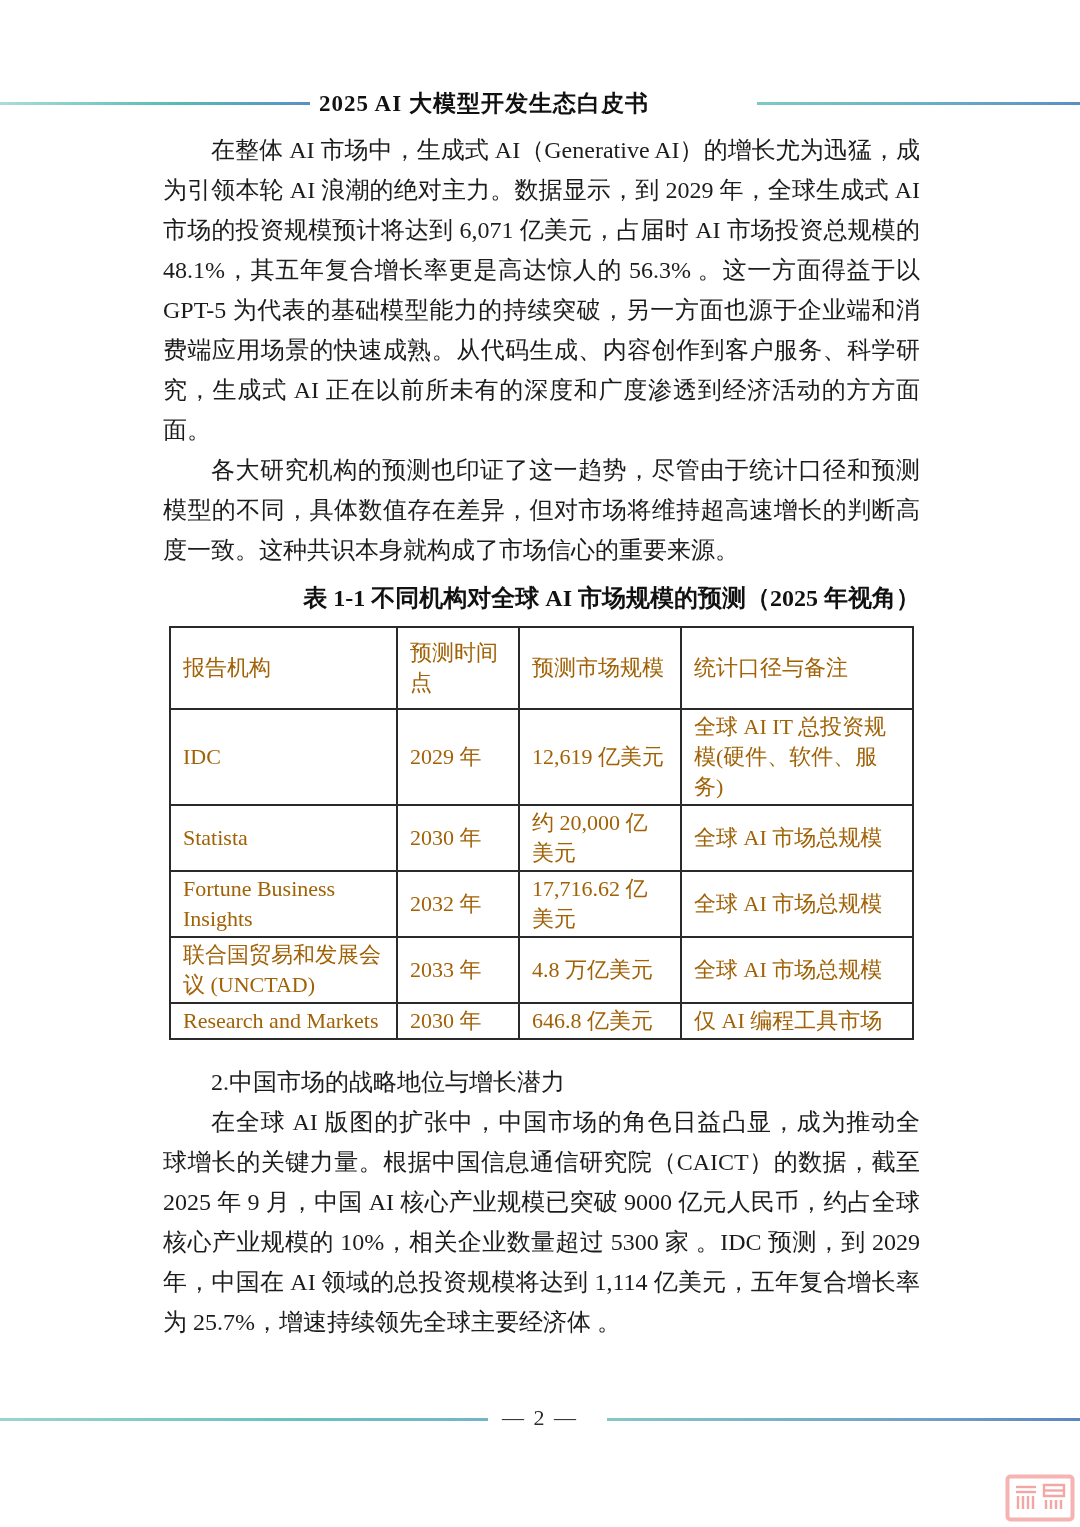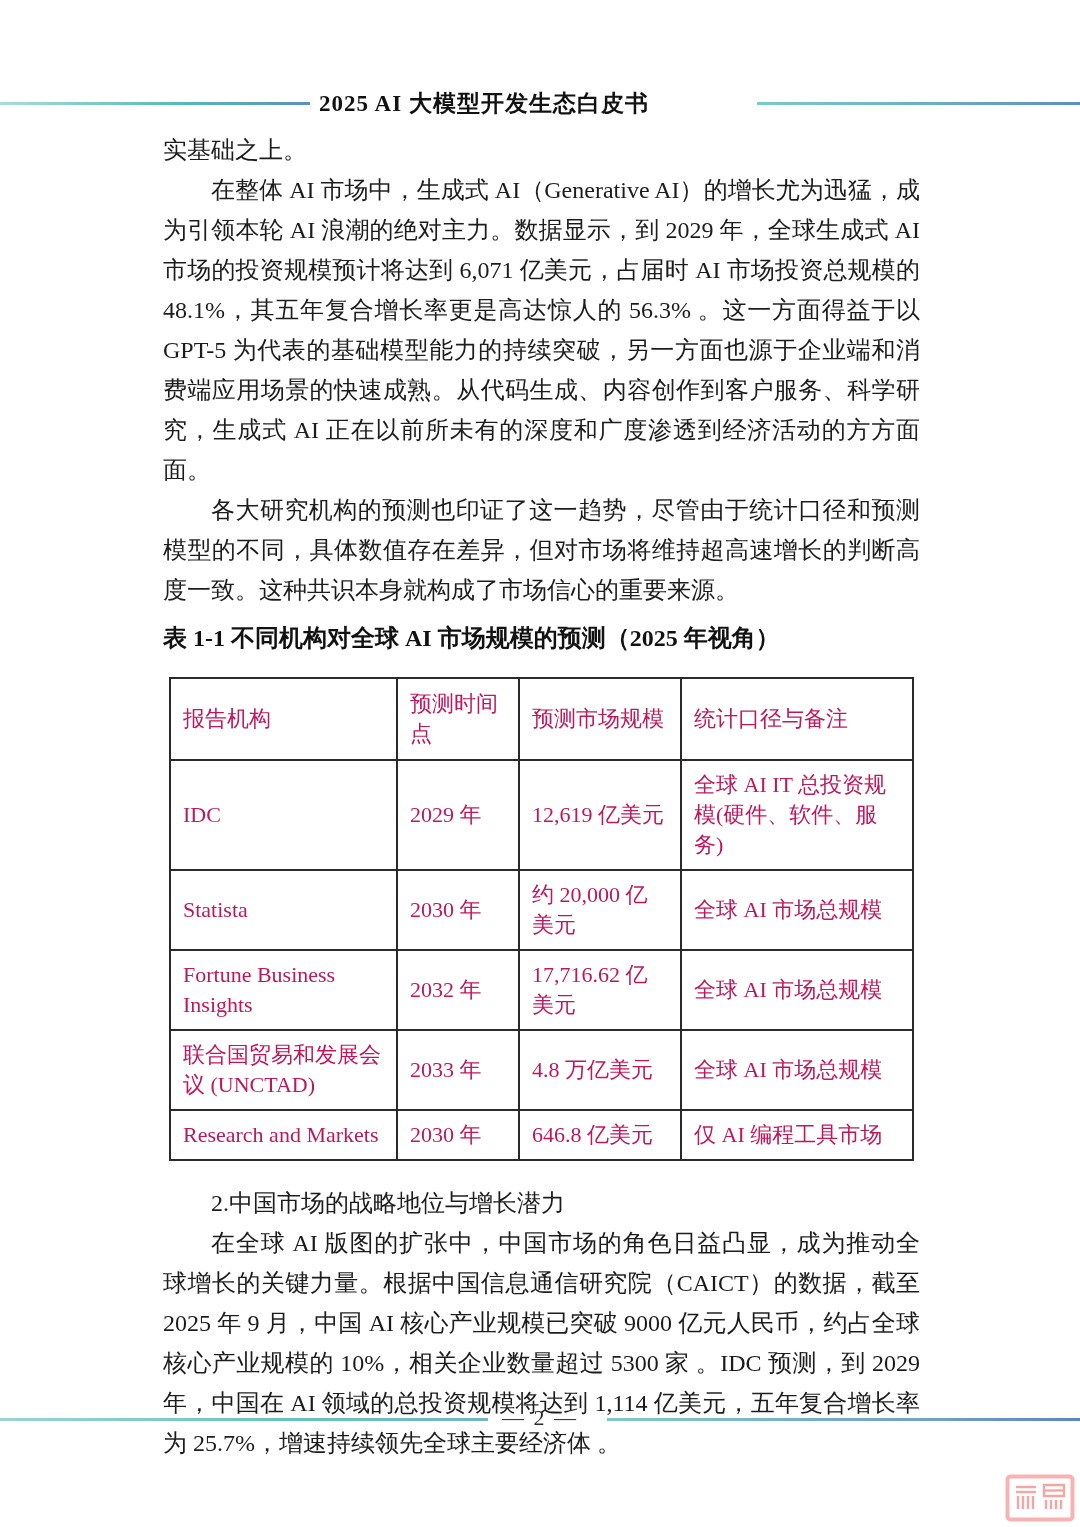--- a/index.html
+++ b/index.html
@@ -25,31 +25,31 @@
   .content { position:absolute; top:130px; left:163px; width:757px; }
   .para {
     font-size:24px; line-height:40px; text-align:justify;
     text-indent:48px; color:#1c1c1c;
   }
   .para.no-indent { text-indent:0; }
 
   .table-caption {
     margin-top:8px;
     font-size:24px; line-height:40px; font-weight:bold;
-    text-align:left; text-indent:0; color:#111;
+    text-align:right; text-indent:0; color:#111;
   }
 
   table.forecast {
-    margin-top:19px; margin-left:6px;
+    margin-top:8px; margin-left:6px;
     border-collapse:collapse; table-layout:fixed; width:743px;
-    font-size:22px; line-height:30px; color:#be185d;
+    font-size:22px; line-height:30px; color:#a16207;
   }
   table.forecast th, table.forecast td {
     border:2px solid #2a2a2a;
-    padding:9px 12px;
+    padding:2px 12px;
     text-align:left; vertical-align:middle;
     font-weight:normal;
   }
   table.forecast th { padding:10px 12px; }
 
   .subheading {
     margin-top:22px;
     font-size:24px; line-height:40px; text-indent:48px; color:#1c1c1c;
   }
 
@@ -71,21 +71,20 @@
 </head>
 <body>
 
 <div class="page-header">
   <div class="hrule hrule-left"></div>
   <div class="header-title">2025 AI 大模型开发生态白皮书</div>
   <div class="hrule hrule-right"></div>
 </div>
 
 <div class="content">
-  <p class="para no-indent">实基础之上。</p>
   <p class="para">在整体 AI 市场中，生成式 AI（Generative AI）的增长尤为迅猛，成为引领本轮 AI 浪潮的绝对主力。数据显示，到 2029 年，全球生成式 AI 市场的投资规模预计将达到 6,071 亿美元，占届时 AI 市场投资总规模的 48.1%，其五年复合增长率更是高达惊人的 56.3% 。这一方面得益于以 GPT-5 为代表的基础模型能力的持续突破，另一方面也源于企业端和消费端应用场景的快速成熟。从代码生成、内容创作到客户服务、科学研究，生成式 AI 正在以前所未有的深度和广度渗透到经济活动的方方面面。</p>
   <p class="para">各大研究机构的预测也印证了这一趋势，尽管由于统计口径和预测模型的不同，具体数值存在差异，但对市场将维持超高速增长的判断高度一致。这种共识本身就构成了市场信心的重要来源。</p>
 
   <div class="table-caption">表 1-1  不同机构对全球 AI 市场规模的预测（2025 年视角）</div>
 
   <table class="forecast">
     <colgroup>
       <col style="width:227px">
         <col style="width:122px">
         <col style="width:162px">

